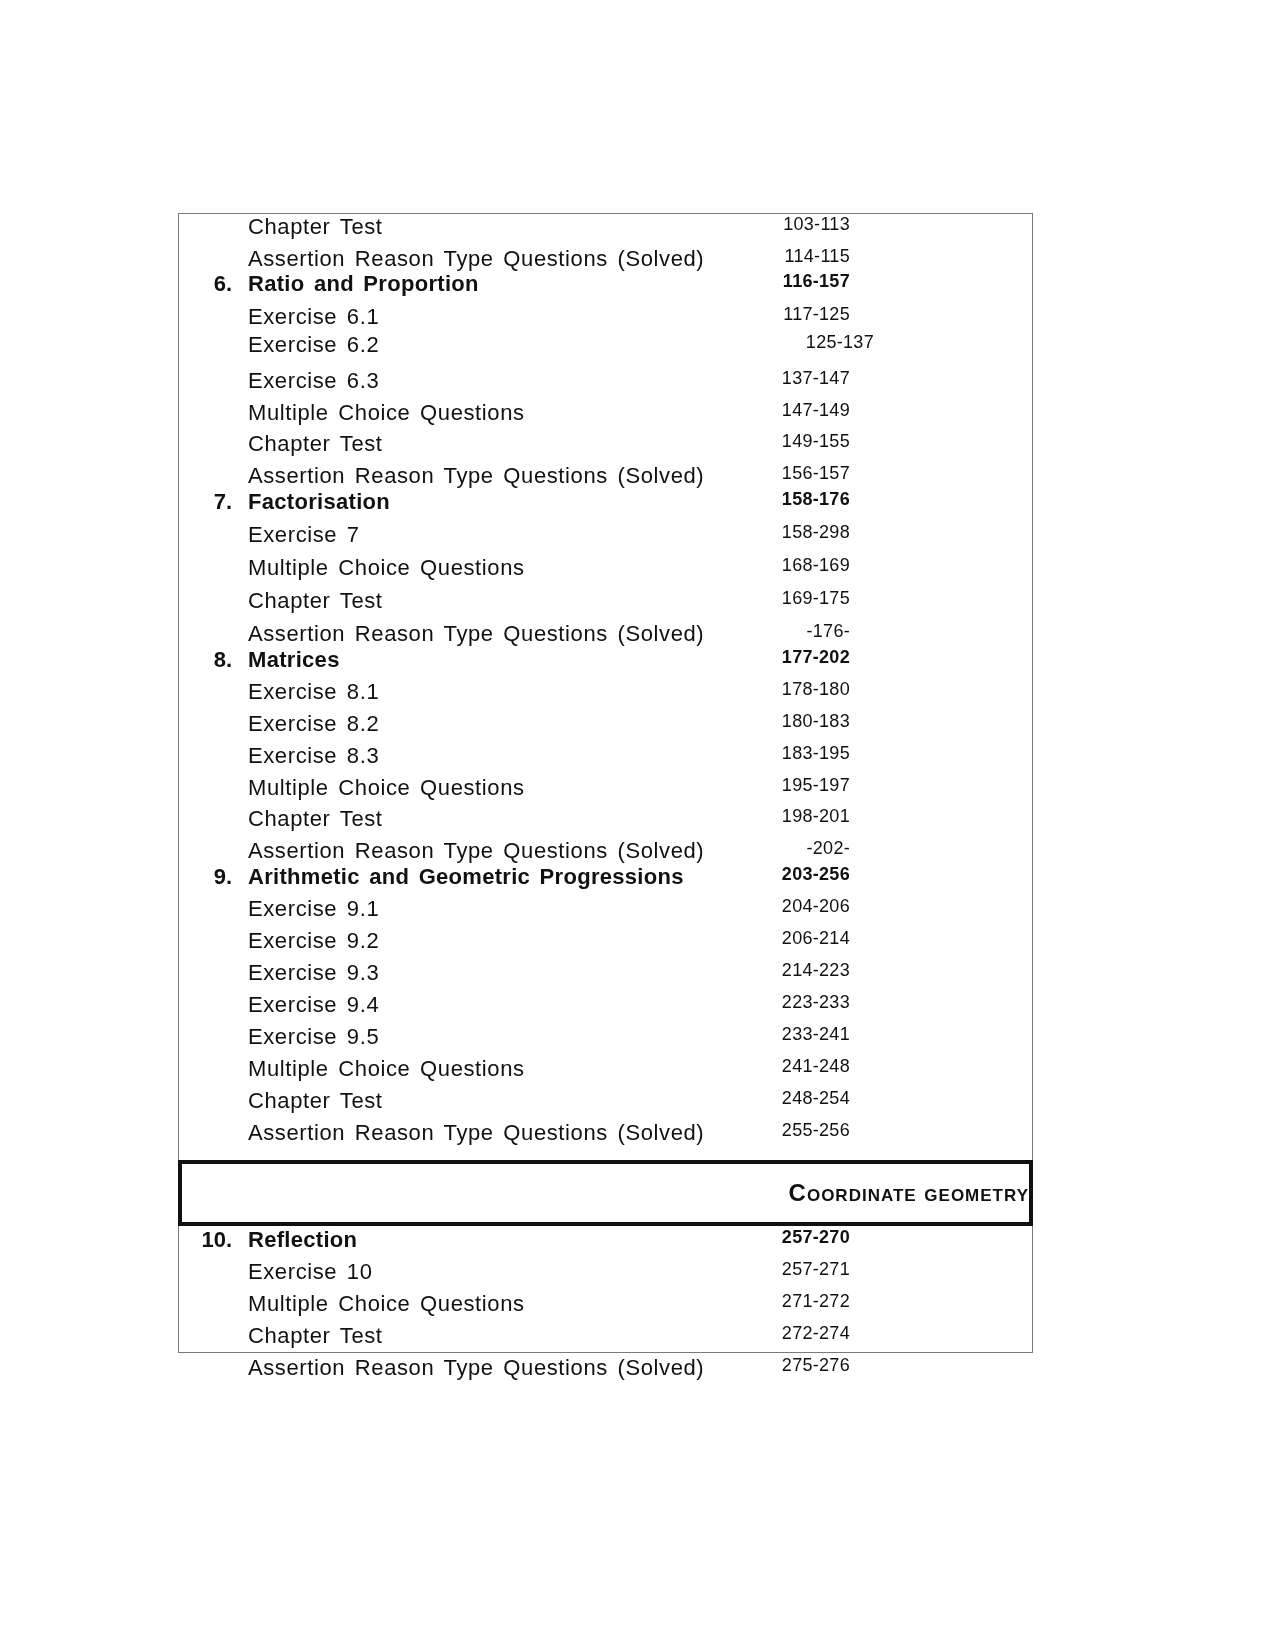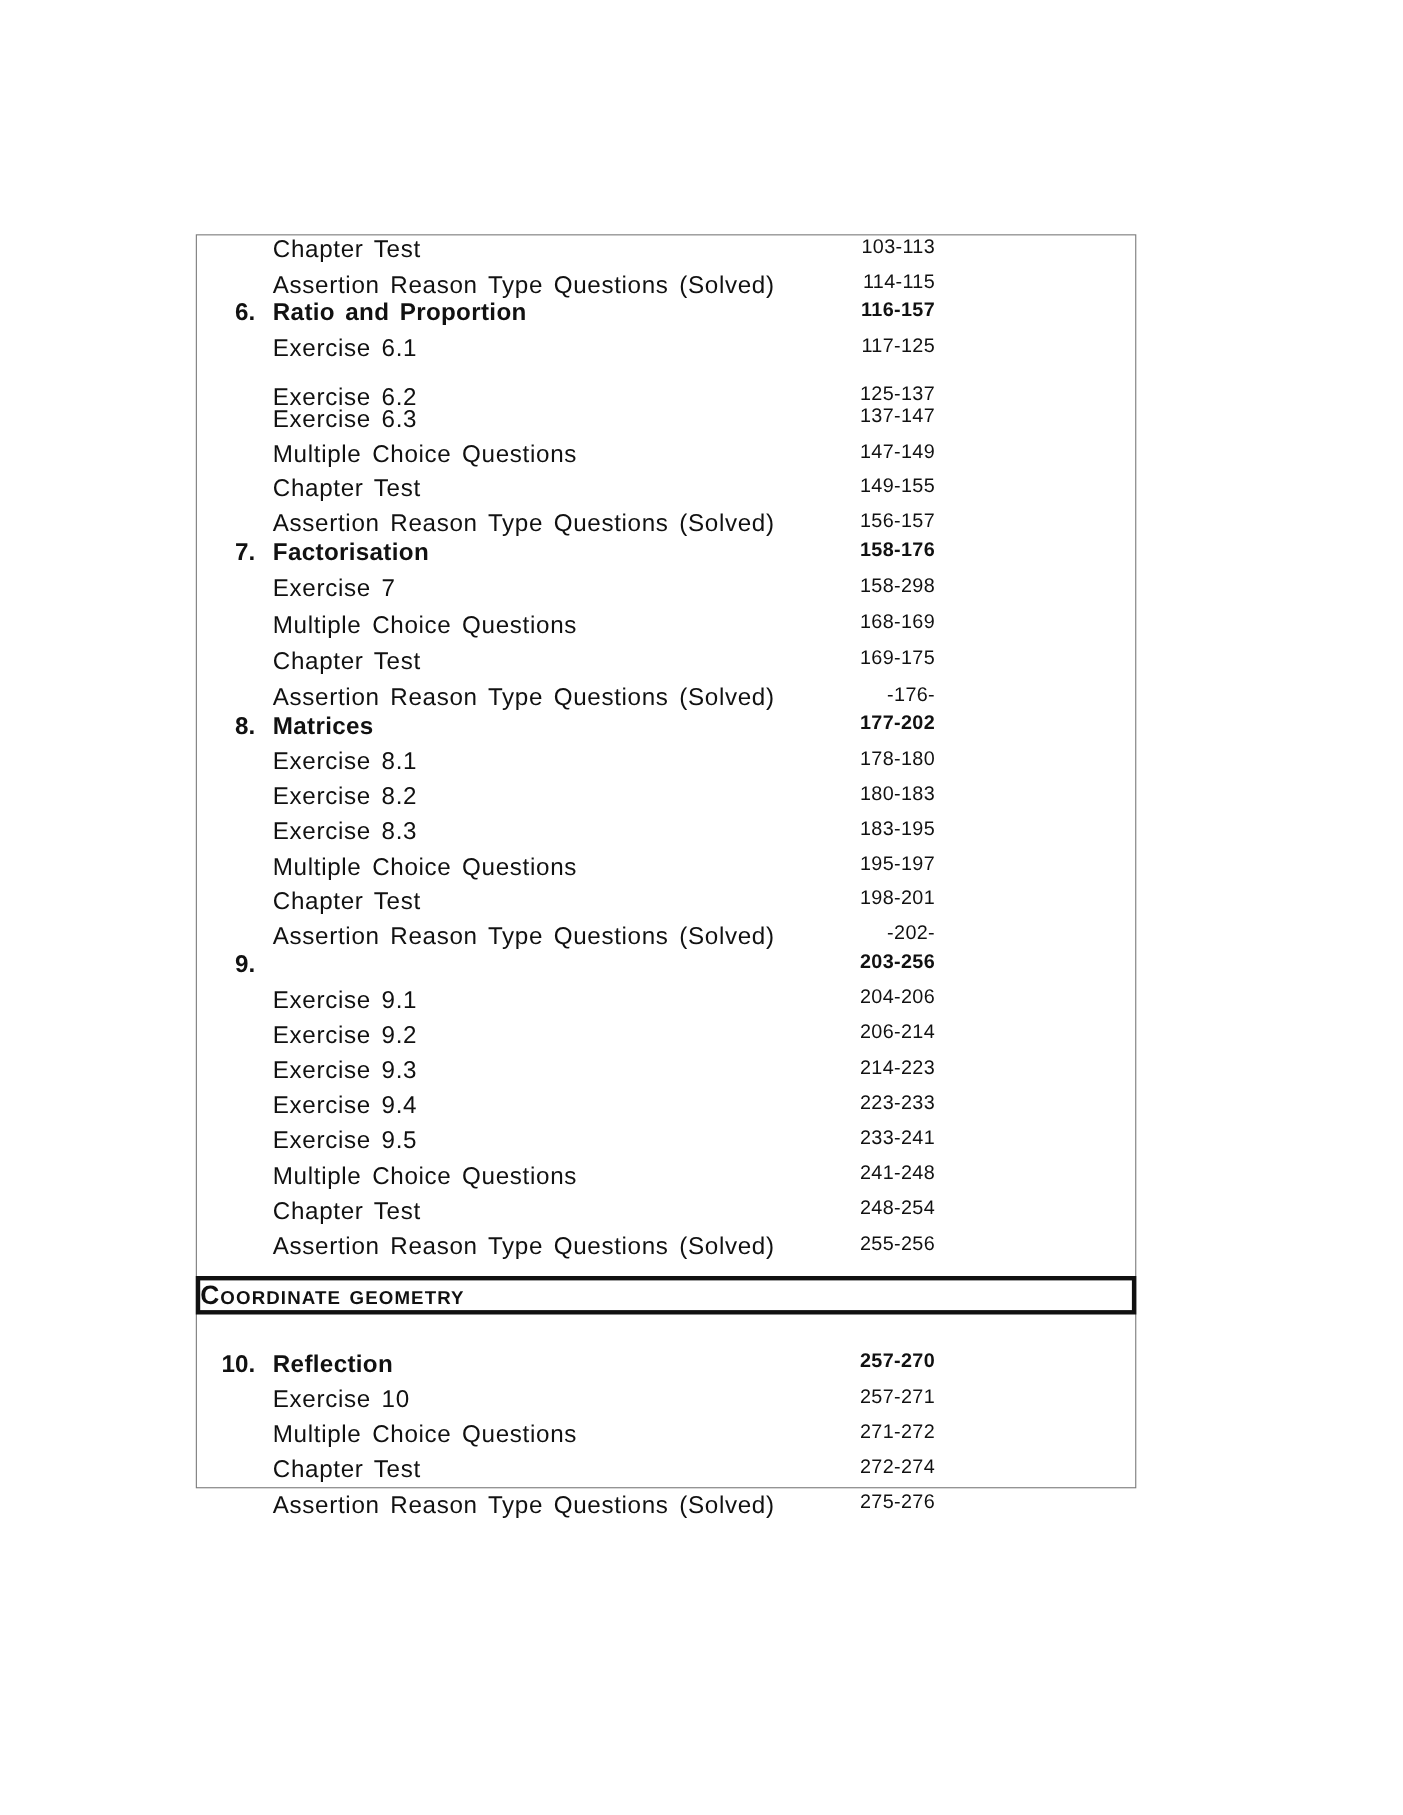--- a/index.html
+++ b/index.html
@@ -8,23 +8,23 @@
     .frame { position: absolute; left: 178px; top: 213px; width: 855px; height: 1140px;
              border: 1px solid #7a7a7a; box-sizing: border-box; }
     .row { position: absolute; left: 178px; width: 682px; height: 30px; }
     .row .num { position: absolute; left: 0; width: 54px; text-align: right; font-size: 22px;
                 font-weight: bold; top: 0; }
     .row .title { position: absolute; left: 70px; font-size: 22px; top: 0; white-space: nowrap;
                   letter-spacing: 0.6px; word-spacing: 3px; }
     .row .pages { position: absolute; right: 10px; font-size: 18px; top: 0; white-space: nowrap;
                   letter-spacing: 0.3px; }
     .row.chapter .title, .row.chapter .pages { font-weight: bold; letter-spacing: 0.3px; }
-    .section-box { position: absolute; left: 178px; top: 1160px; width: 855px; height: 35px;
+    .section-box { position: absolute; left: 178px; top: 1160px; width: 855px; height: 66px;
                    border: 4px solid #111; box-sizing: border-box; display: flex;
-                   align-items: center; justify-content: flex-start; }
+                   align-items: center; justify-content: flex-end; }
     .section-box span { font-size: 24px; font-weight: bold; font-variant: small-caps;
                         letter-spacing: 1px; }
   </style>
 </head>
 <body>
 
 <div class="frame"></div>
 <div id="rows">
     <div class="row" style="top: 214px;">
       <span class="num"></span>
@@ -39,21 +39,21 @@
     <div class="row chapter" style="top: 271px;">
       <span class="num">6.</span>
       <span class="title">Ratio and Proportion</span>
       <span class="pages">116-157</span>
     </div>
     <div class="row" style="top: 304px;">
       <span class="num"></span>
       <span class="title">Exercise 6.1</span>
       <span class="pages">117-125</span>
     </div>
-    <div class="row" style="top: 348px;">
+    <div class="row" style="top: 332px; padding-left: 24px;">
       <span class="num"></span>
       <span class="title">Exercise 6.2</span>
       <span class="pages">125-137</span>
     </div>
     <div class="row" style="top: 368px;">
       <span class="num"></span>
       <span class="title">Exercise 6.3</span>
       <span class="pages">137-147</span>
     </div>
     <div class="row" style="top: 400px;">
@@ -126,20 +126,21 @@
       <span class="title">Chapter Test</span>
       <span class="pages">198-201</span>
     </div>
     <div class="row" style="top: 838px;">
       <span class="num"></span>
       <span class="title">Assertion Reason Type Questions (Solved)</span>
       <span class="pages">-202-</span>
     </div>
     <div class="row chapter" style="top: 864px;">
       <span class="num">9.</span>
+      <span class="title">Arithmetic and Geometric Progressions</span>
       <span class="pages">203-256</span>
     </div>
     <div class="row" style="top: 896px;">
       <span class="num"></span>
       <span class="title">Exercise 9.1</span>
       <span class="pages">204-206</span>
     </div>
     <div class="row" style="top: 928px;">
       <span class="num"></span>
       <span class="title">Exercise 9.2</span>

